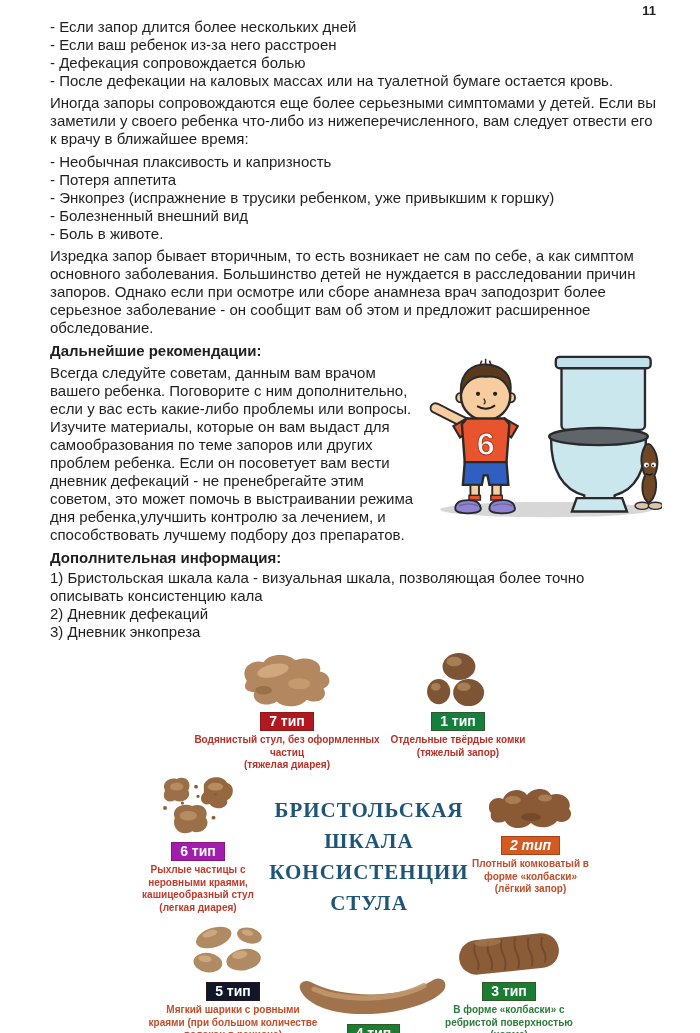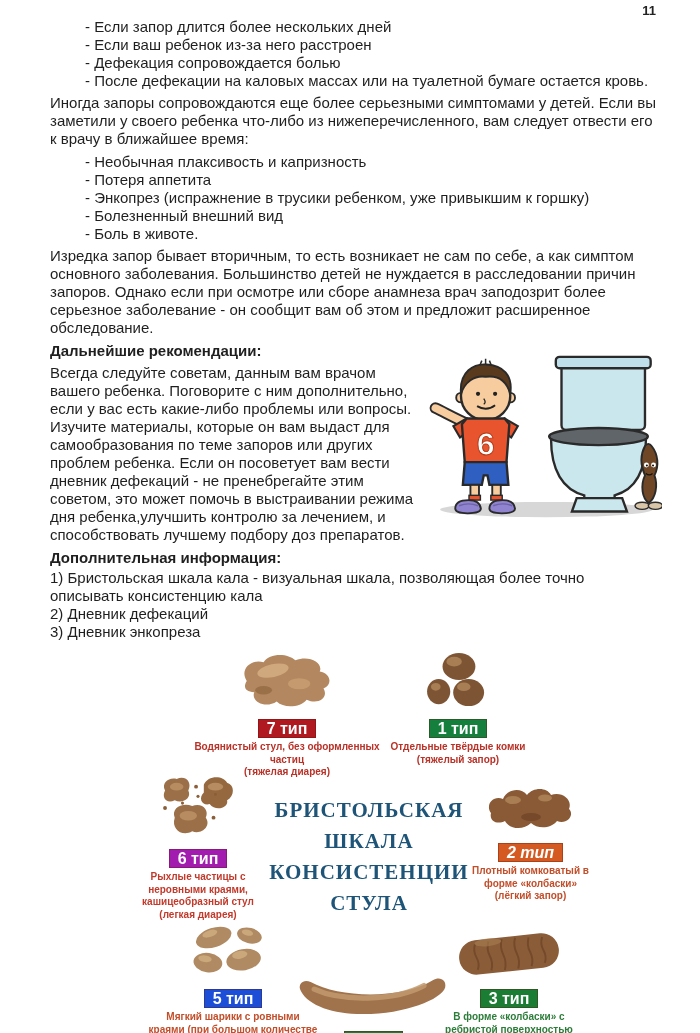--- a/index.html
+++ b/index.html
@@ -4,37 +4,37 @@
 <style>
   html,body{margin:0;padding:0;background:#fff;}
   .page{
     position:relative;width:644px;height:1033px;margin:0 auto;background:#fff;
     font-family:"Liberation Sans","DejaVu Sans",sans-serif;
     font-size:15px;line-height:18px;color:#1f1f1f;overflow:hidden;
     padding:18px 0 0 0;box-sizing:border-box;
   }
   .content{padding:0 10px 0 22px;}
   .page-number{position:absolute;top:2px;right:16px;font-size:13px;font-weight:bold;color:#222;}
-  .bullet-line{white-space:nowrap;margin-left:35px;}
+  .bullet-line{white-space:nowrap;}
   p.para{margin:4px 0 5px 0;}
   .heading{font-weight:bold;margin:3px 0 2px 0;}
   .float-illustration{
     float:right;width:238px;height:166px;margin:-8px 0 4px 8px;
   }
   .float-illustration svg{display:block;width:238px;height:166px;}
   .info-list div{margin:0;}
   .clear{clear:both;}
 
   
   .bristol{position:relative;width:700px;height:438px;margin-top:4px;}
   .tgroup{position:absolute;text-align:center;}
   .tgroup svg{display:block;margin:0 auto;}
   .badge{
-    display:inline-block;color:#fff;font-weight:bold;font-size:16px;line-height:15px;
-    padding:1px 8px;border:1px solid rgba(90,20,10,.35);margin-top:10px;
+    display:inline-block;color:#fff;font-weight:bold;font-size:14px;line-height:15px;
+    padding:1px 8px;border:1px solid rgba(90,20,10,.35);margin-top:3px;
   }
   .tlabel{
     font-weight:bold;font-size:10px;line-height:12.5px;margin-top:3px;
     white-space:pre-line;
   }
   .bristol-title{
     position:absolute;left:206px;top:150px;width:270px;text-align:center;
     font-family:"Liberation Serif","DejaVu Serif",serif;
     font-weight:bold;font-size:21px;line-height:31px;letter-spacing:1px;
   }
@@ -208,21 +208,21 @@
       <svg width="92" height="56" viewBox="0 0 92 58">
         <ellipse cx="26" cy="15" rx="19" ry="10" fill="#b08a62" transform="rotate(-18 26 15)"></ellipse>
         <ellipse cx="22" cy="11" rx="8" ry="3.5" fill="#cba77c" transform="rotate(-18 22 11)"></ellipse>
         <ellipse cx="63" cy="13" rx="13" ry="8" fill="#b08a62" transform="rotate(14 63 13)"></ellipse>
         <ellipse cx="61" cy="10" rx="6" ry="3" fill="#cba77c" transform="rotate(14 61 10)"></ellipse>
         <ellipse cx="20" cy="41" rx="15" ry="10" fill="#b08a62" transform="rotate(8 20 41)"></ellipse>
         <ellipse cx="17" cy="37" rx="7" ry="3.5" fill="#cba77c" transform="rotate(8 17 37)"></ellipse>
         <ellipse cx="57" cy="38" rx="18" ry="11" fill="#b08a62" transform="rotate(-10 57 38)"></ellipse>
         <ellipse cx="53" cy="33" rx="8" ry="4" fill="#cba77c" transform="rotate(-10 53 33)"></ellipse>
       </svg>
-      <div class="badge" style="background: #1d4ed8;">5 тип</div>
+      <div class="badge" style="background: #0f172a;">5 тип</div>
       <div class="tlabel" style="color: rgb(194, 78, 42);">Мягкий шарики с ровными
 краями (при большом количестве
 волокон в рационе)</div>
     </div>
 
     <div class="tgroup t4">
       <svg width="175" height="46" viewBox="0 0 178 52">
         <path d="M6,16 C4,10 10,4 18,8 C50,26 120,28 156,6 C164,1 172,6 170,14 C166,28 120,46 70,44 C38,43 12,32 6,16 Z" fill="#a1734c"></path>
         <path d="M22,16 C52,30 112,30 146,12" stroke="#c29a6e" stroke-width="6" fill="none" stroke-linecap="round" opacity="0.85"></path>
       </svg>

